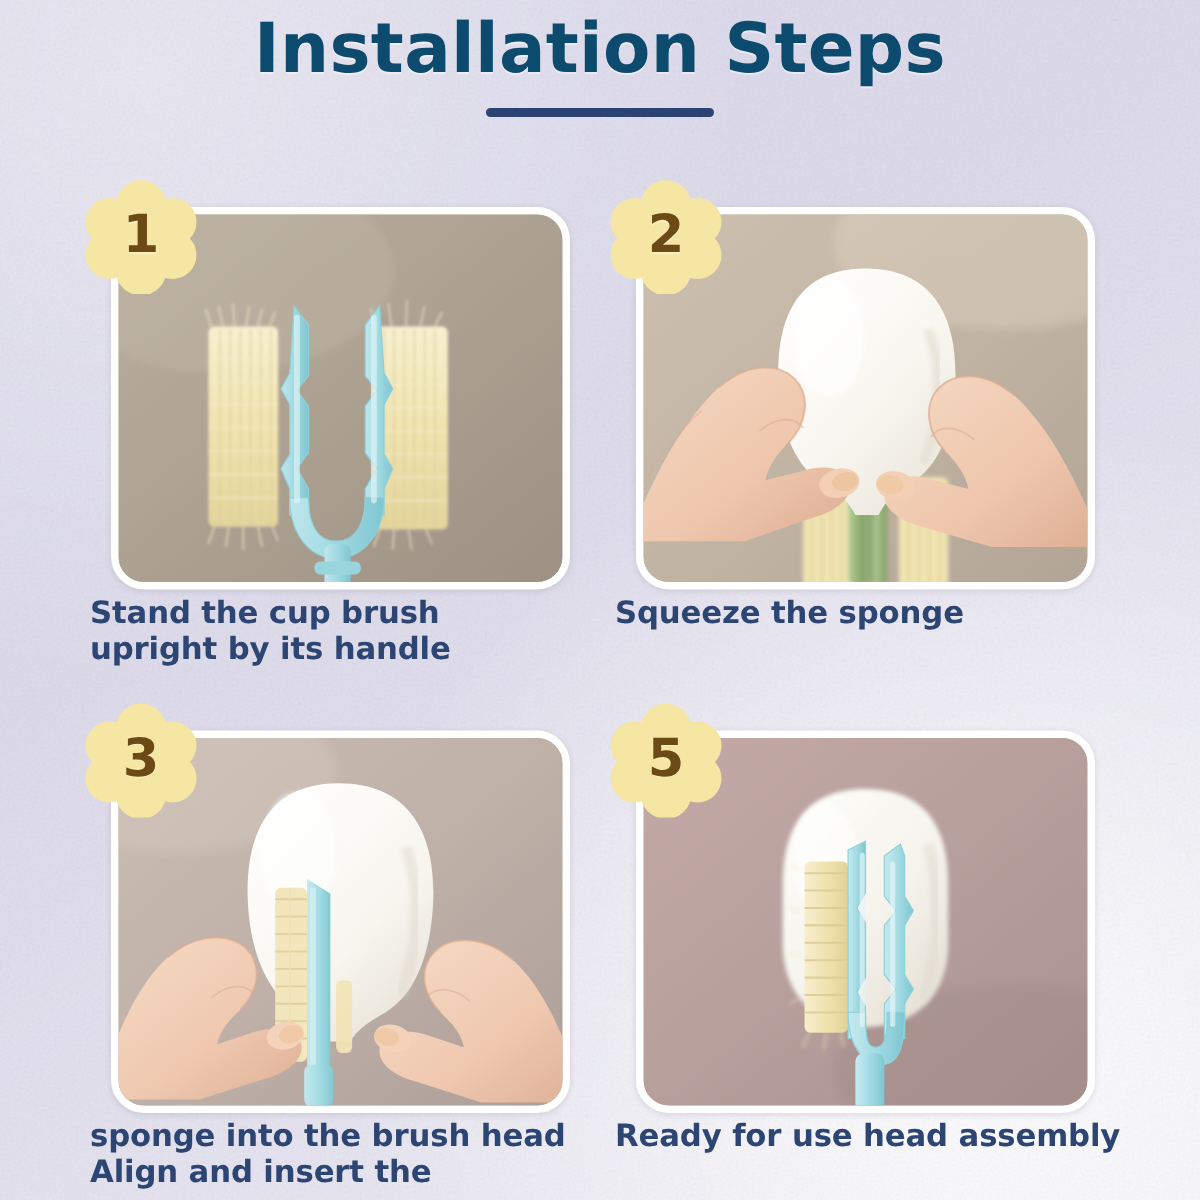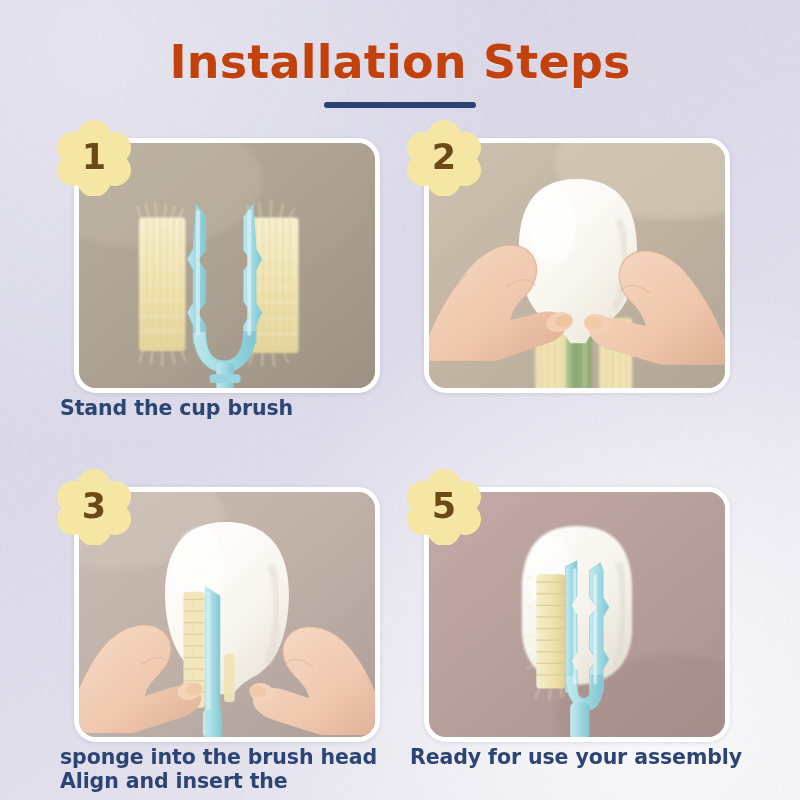--- a/index.html
+++ b/index.html
@@ -36,25 +36,25 @@
   
   #header {
     position: absolute;
     top: 0; left: 0;
     width: 800px;
     height: 118px;
     text-align: center;
   }
 
   #page-title {
-    margin-top: 38px;
+    margin-top: 8px;
     font-size: 46px;
     font-weight: 700;
     letter-spacing: .2px;
-    color: #c2410c;
+    color: #0c4a6e;
     font-family: "DejaVu Sans", "Liberation Sans", sans-serif;
     text-shadow: 0 1px 0 rgba(255,255,255,.45);
     line-height: 1.05;
   }
 
   #title-underline {
     width: 152px;
     height: 6px;
     border-radius: 3px;
     background: #2b4272;
@@ -307,20 +307,21 @@
             <circle cx="17" cy="50" r="16"></circle>
               <circle cx="17" cy="28" r="16"></circle>
             <circle cx="38" cy="38" r="24"></circle>
           </g>
         </svg>
         <span class="badge-num">1</span>
       </div>
 
       <div class="step-caption">
         <span class="cap-line">Stand the cup brush</span>
+        <span class="cap-line">upright by its handle</span>
       </div>
     </div>
 
     <div class="step-card">
       <div class="photo-frame">
         <svg viewBox="0 0 306 255" preserveAspectRatio="xMidYMid slice">
           <defs>
             <linearGradient id="bg2" x1="0" y1="0" x2="1" y2="1">
               <stop offset="0%" stop-color="#cdc0b0"></stop>
               <stop offset="50%" stop-color="#c2b4a3"></stop>
@@ -416,20 +417,21 @@
               <circle cx="38" cy="60" r="17"></circle>
             <circle cx="17" cy="50" r="16"></circle>
               <circle cx="17" cy="28" r="16"></circle>
             <circle cx="38" cy="38" r="24"></circle>
           </g>
         </svg>
         <span class="badge-num">2</span>
       </div>
 
       <div class="step-caption">
+        <span class="cap-line">Squeeze the sponge</span>
       </div>
     </div>
 
     <div class="step-card">
       <div class="photo-frame">
         <svg viewBox="0 0 306 255" preserveAspectRatio="xMidYMid slice">
           <defs>
             <linearGradient id="bg3" x1="0" y1="0" x2="1" y2="1">
               <stop offset="0%" stop-color="#c9bcb3"></stop>
               <stop offset="50%" stop-color="#bfb1a8"></stop>
@@ -631,18 +633,18 @@
               <circle cx="38" cy="60" r="17"></circle>
             <circle cx="17" cy="50" r="16"></circle>
               <circle cx="17" cy="28" r="16"></circle>
             <circle cx="38" cy="38" r="24"></circle>
           </g>
         </svg>
         <span class="badge-num">5</span>
       </div>
 
       <div class="step-caption">
-        <span class="cap-line">Ready for use your assembly</span>
+        <span class="cap-line">Ready for use head assembly</span>
       </div>
     </div>
 
   </div>
 </div>
 
 </body></html>

